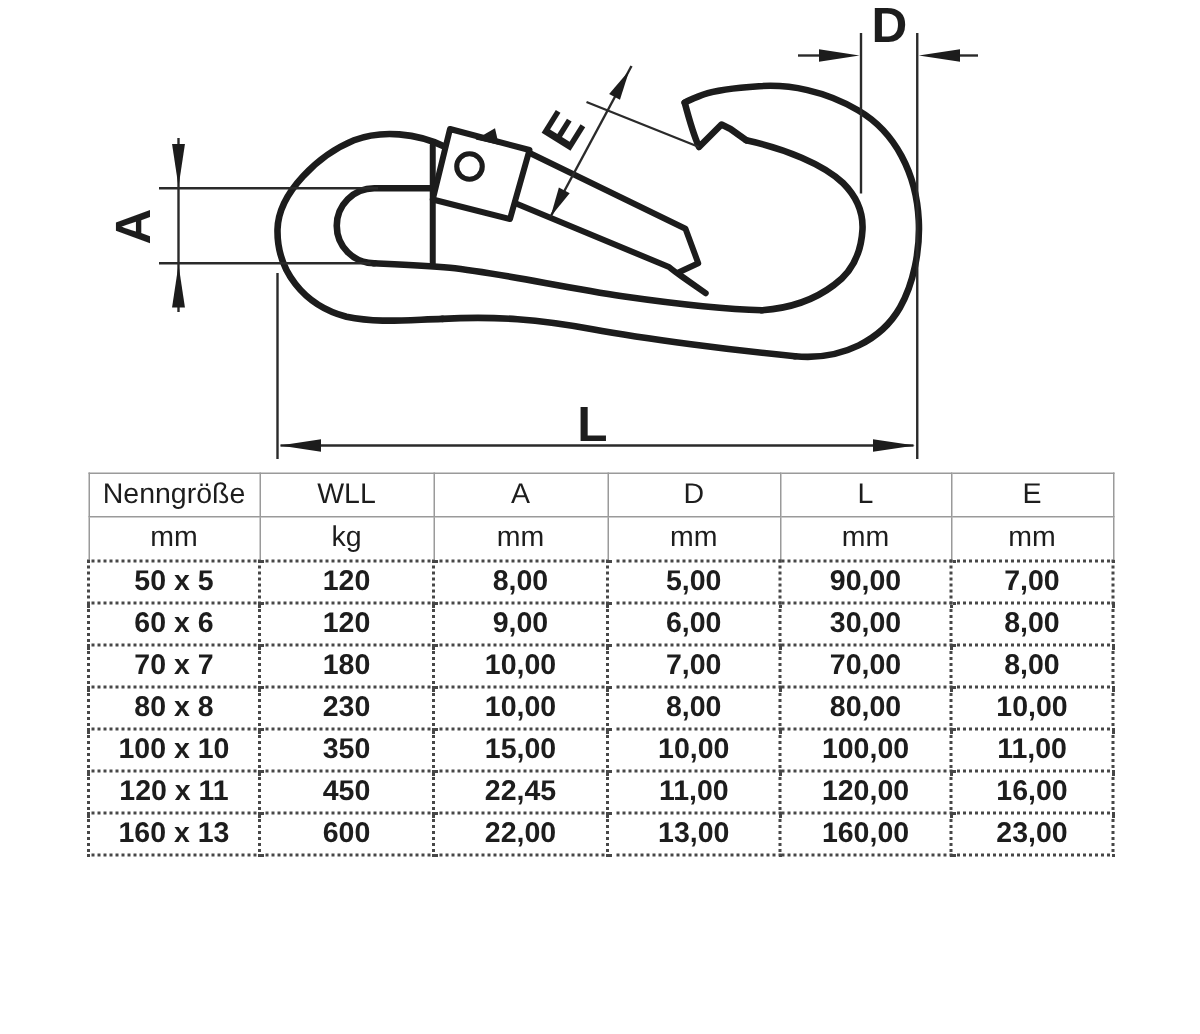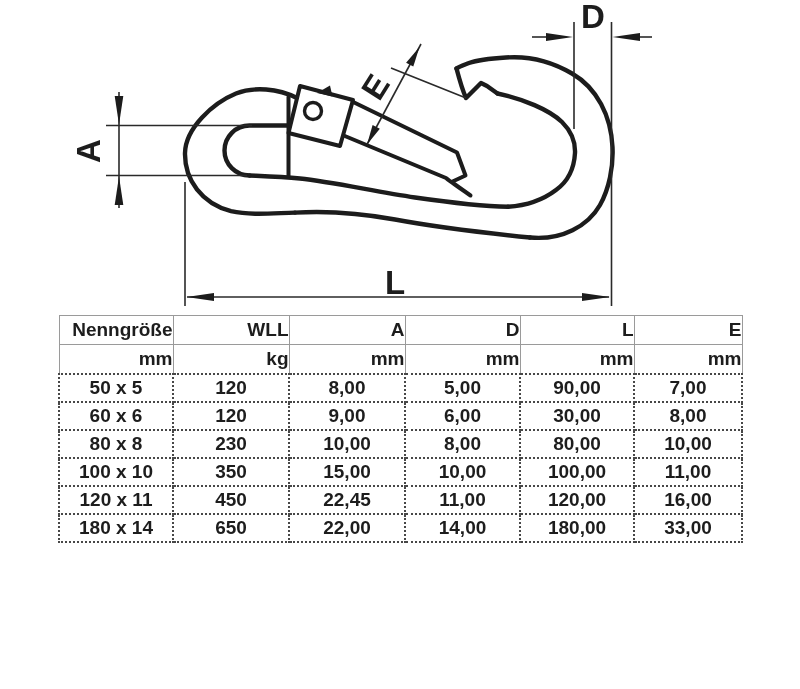--- a/index.html
+++ b/index.html
@@ -8,21 +8,21 @@
   #diagram-svg{position:absolute;left:0;top:0;}
   .outline{fill:none;stroke:#1c1c1c;stroke-width:4.4;stroke-linejoin:round;stroke-linecap:round;}
   .outline2{fill:none;stroke:#1c1c1c;stroke-width:4;stroke-linejoin:round;stroke-linecap:round;}
   .whitefill{fill:#ffffff;stroke:#1c1c1c;stroke-width:4;stroke-linejoin:round;}
   .dim{fill:none;stroke:#2a2a2a;stroke-width:1.6;}
   .dimfill{fill:#1c1c1c;stroke:none;}
   .dimtext{font-family:"Liberation Sans",sans-serif;font-weight:bold;font-size:33px;fill:#1d1d1d;}
   table.spec{position:absolute;left:58px;top:315px;width:683px;border-collapse:collapse;
              table-layout:fixed;font-family:"Liberation Sans",sans-serif;
              font-weight:bold;font-size:19px;color:#1d1d1d;}
-  table.spec th{border:1px solid #9a9a9a;height:28px;padding:0;text-align:right;font-weight:bold;}
+  table.spec th{border:1px solid #9a9a9a;height:28px;padding:0;text-align:center;font-weight:normal;}
   table.spec td{border:2px dotted #474747;height:26px;padding:0;text-align:center;}
 </style>
 </head>
 <body>
 
 <div id="page">
   <svg id="diagram-svg" width="800" height="315" viewBox="0 0 800 315">
 
     <path class="outline2" d="M 348 99.5 L 457 152.5 L 465.5 175.5 L 451.5 182 L 470.5 195.5 Q 452 183 446 178 L 340 134"></path>
 
@@ -112,20 +112,28 @@
         </tr>
         <tr>
           <td>60 x 6</td>
           <td>120</td>
           <td>9,00</td>
           <td>6,00</td>
           <td>30,00</td>
           <td>8,00</td>
         </tr>
         <tr>
+          <td>70 x 7</td>
+          <td>180</td>
+          <td>10,00</td>
+          <td>7,00</td>
+          <td>70,00</td>
+          <td>8,00</td>
+        </tr>
+        <tr>
           <td>80 x 8</td>
           <td>230</td>
           <td>10,00</td>
           <td>8,00</td>
           <td>80,00</td>
           <td>10,00</td>
         </tr>
         <tr>
           <td>100 x 10</td>
           <td>350</td>
@@ -136,22 +144,22 @@
         </tr>
         <tr>
           <td>120 x 11</td>
           <td>450</td>
           <td>22,45</td>
           <td>11,00</td>
           <td>120,00</td>
           <td>16,00</td>
         </tr>
         <tr>
-          <td>180 x 14</td>
-          <td>650</td>
+          <td>160 x 13</td>
+          <td>600</td>
           <td>22,00</td>
-          <td>14,00</td>
-          <td>180,00</td>
-          <td>33,00</td>
+          <td>13,00</td>
+          <td>160,00</td>
+          <td>23,00</td>
         </tr>
       </tbody>
   </table>
 </div>
 
 </body></html>

